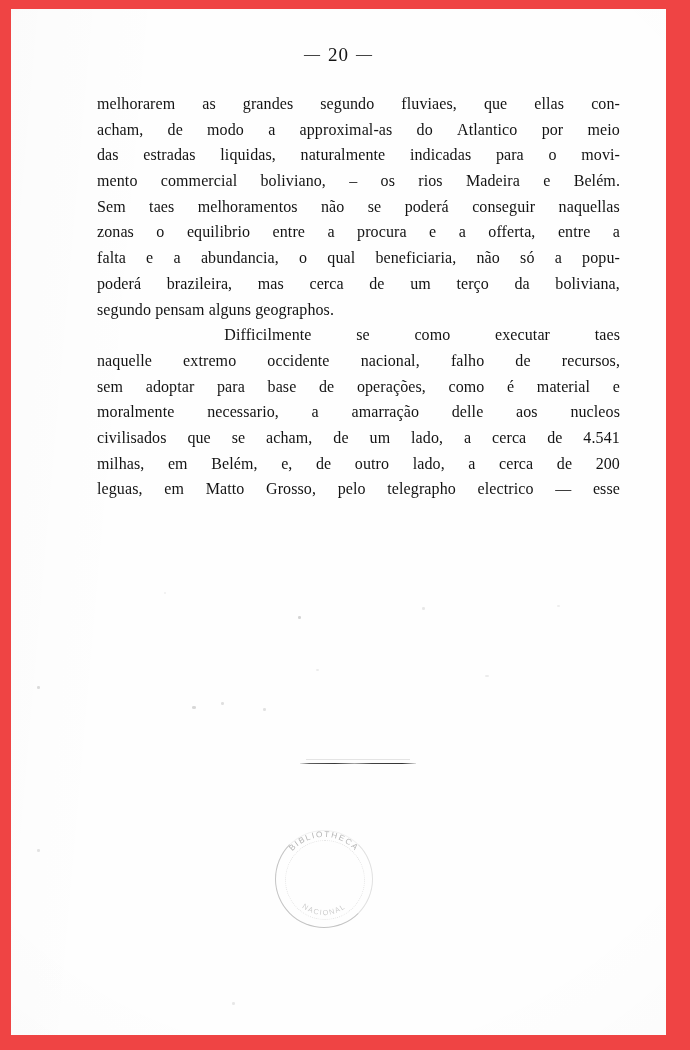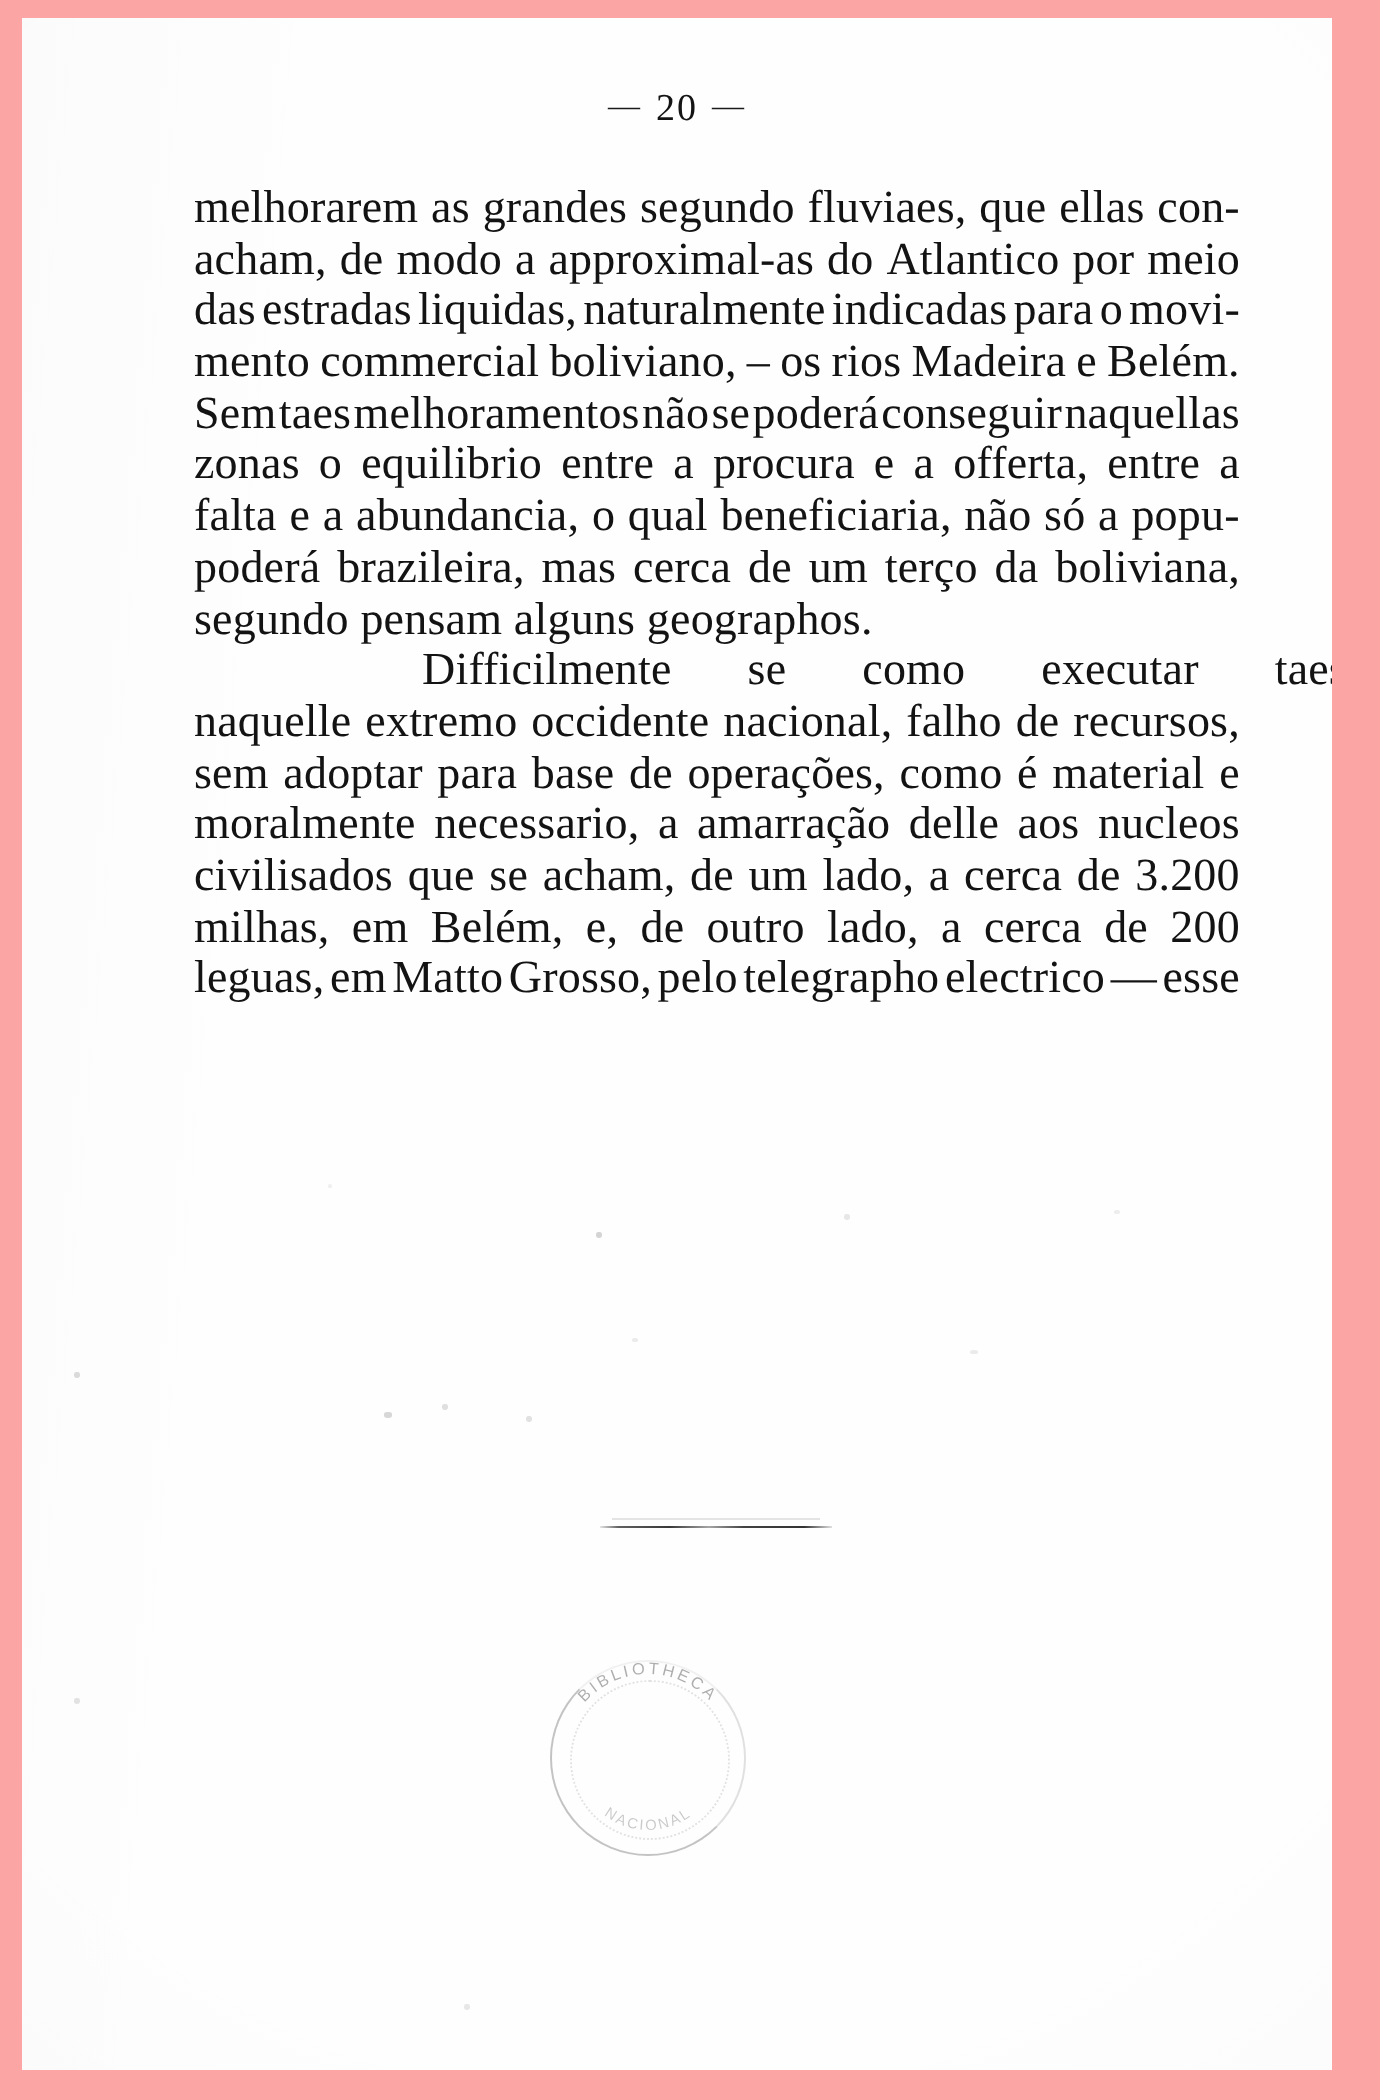--- a/index.html
+++ b/index.html
@@ -14,21 +14,21 @@
     overflow: hidden;
     font-family: "Liberation Serif", "DejaVu Serif", serif;
   }
 
   
   #scan-frame {
     position: absolute;
     left: 0; top: 0;
     width: 690px;
     height: 1050px;
-    background: #fca5a5;
+    background: #ef4444;
   }
 
   
   #paper {
     position: absolute;
     left: 11px;
     top: 9px;
     width: 655px;
     height: 1026px;
     background: #fefefe;
@@ -80,21 +80,21 @@
   .para {
     margin: 0;
     padding: 0;
   }
   .para + .para { margin-top: 0; }
 
   .tline {
     display: block;
     height: 25.7px;
     line-height: 25.7px;
-    font-size: 23px;
+    font-size: 16px;
     color: #131313;
     white-space: nowrap;
     letter-spacing: 0.1px;
   }
   
   .tline.just {
     display: flex;
     justify-content: space-between;
     white-space: nowrap;
   }
@@ -341,21 +341,21 @@
             <span class="w">civilisados</span>
             <span class="w">que</span>
             <span class="w">se</span>
             <span class="w">acham,</span>
             <span class="w">de</span>
             <span class="w">um</span>
             <span class="w">lado,</span>
             <span class="w">a</span>
             <span class="w">cerca</span>
             <span class="w">de</span>
-            <span class="w">3.200</span>
+            <span class="w">4.541</span>
           </div>
           <div class="tline just">
             <span class="w">milhas,</span>
             <span class="w">em</span>
             <span class="w">Belém,</span>
             <span class="w">e,</span>
             <span class="w">de</span>
             <span class="w">outro</span>
             <span class="w">lado,</span>
             <span class="w">a</span>

